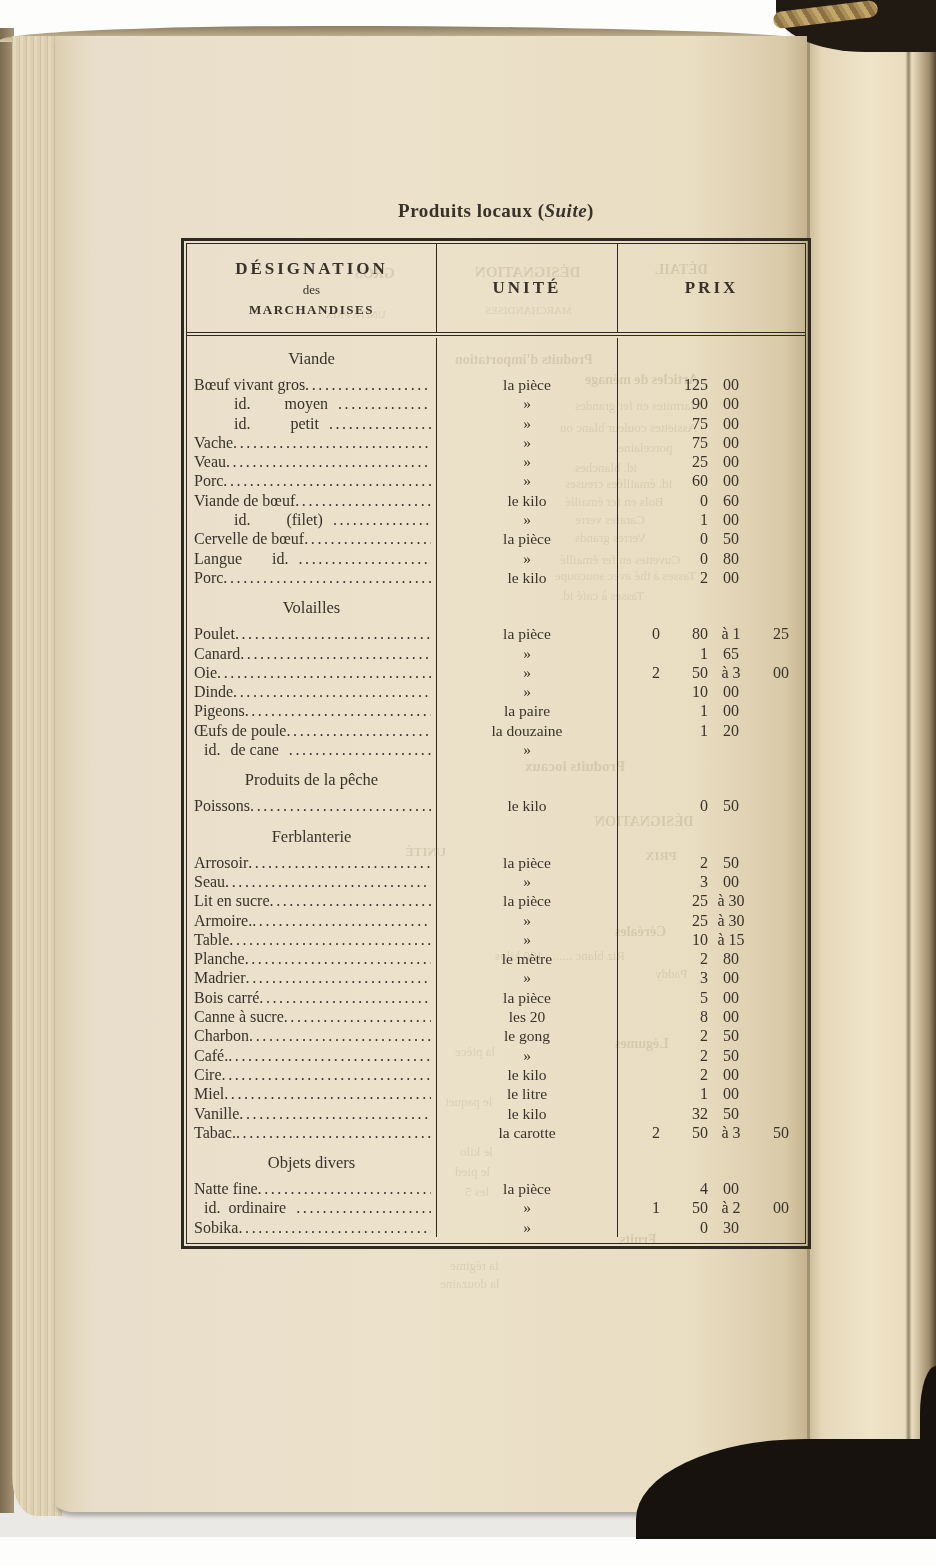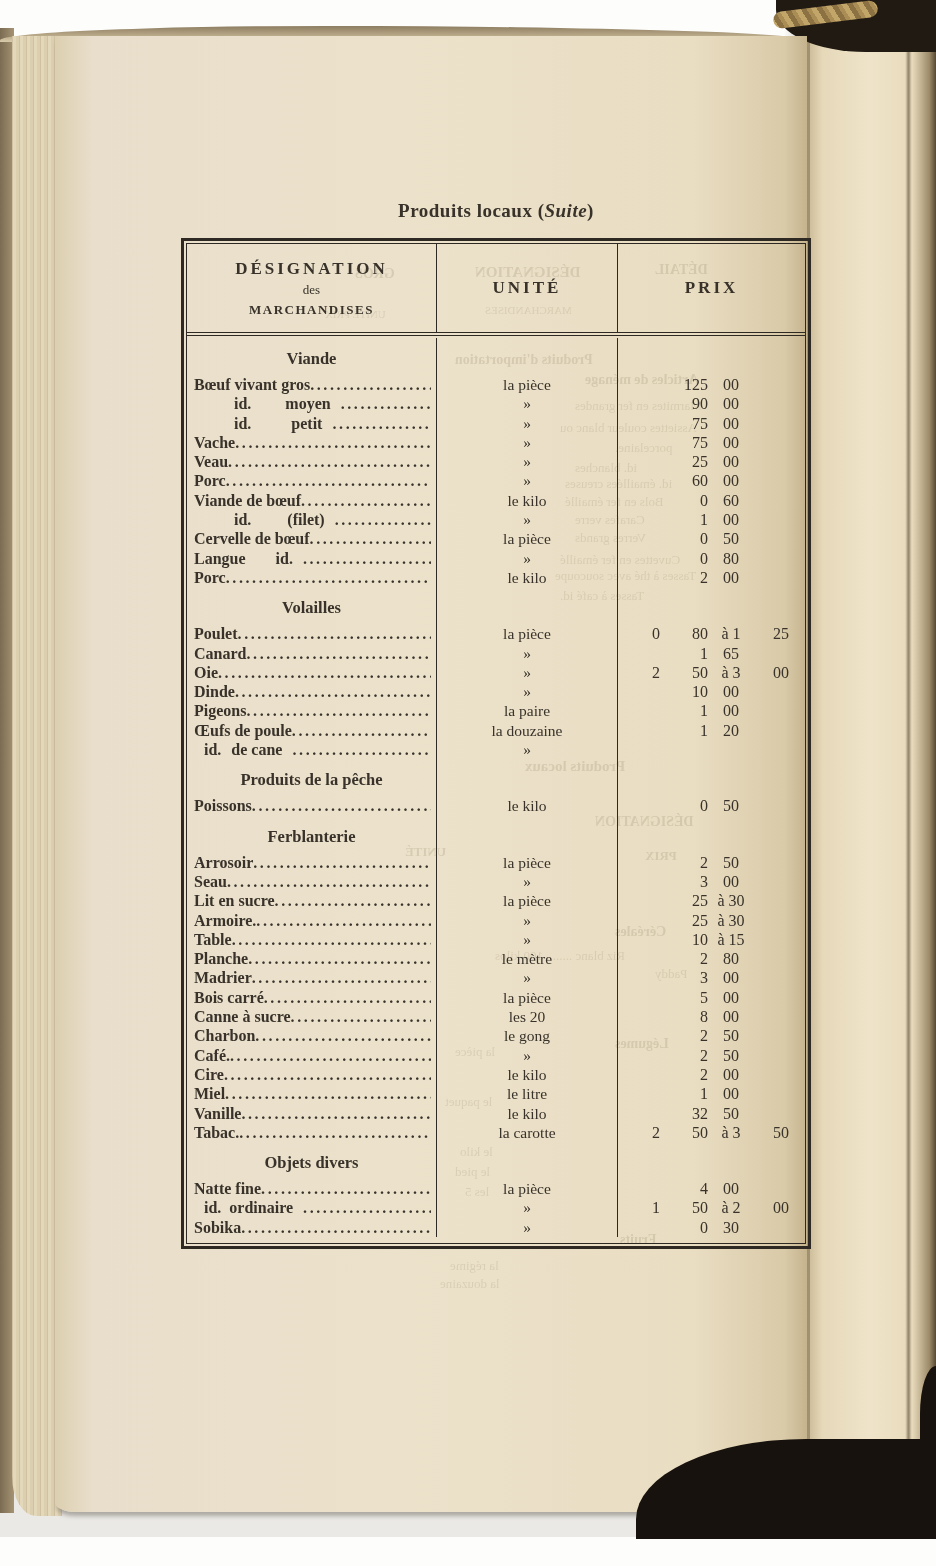--- a/index.html
+++ b/index.html
@@ -59,28 +59,28 @@
   .h-l2{font-size:13px;margin-top:3px;}
   .h-l3{font-size:13px;font-weight:bold;letter-spacing:1.5px;margin-top:4px;}
   .h-one{font-size:17px;font-weight:bold;letter-spacing:3px;}
 
   .cd{width:250px;border-right:1px solid #2e2922;box-sizing:border-box;}
   .cu{width:181px;border-right:1px solid #2e2922;box-sizing:border-box;text-align:center;}
   .cp{flex:1;}
 
   .tbody{padding:2px 0 6px 0;}
   .trow{display:flex;line-height:19.3px;font-size:16px;}
-  .trow .cd{display:flex;align-items:baseline;padding:0 5px 0 7px;font-weight:bold;}
+  .trow .cd{display:flex;align-items:baseline;padding:0 5px 0 7px;}
   .trow .cu{font-size:15.5px;}
   .trow .cp{display:flex;padding-right:16px;box-sizing:border-box;}
   .dots{flex:1;overflow:hidden;white-space:nowrap;letter-spacing:2.6px;color:#38322a;}
   .dots::after{content:"..................................................................";}
   .dgap{display:inline-block;}
   .srow{display:flex;}
-  .srow .cd{display:block;text-align:center;font-weight:bold;font-size:16.5px;
+  .srow .cd{display:block;text-align:center;font-weight:normal;font-size:16.5px;
             line-height:20px;padding:11px 0 6px 0;}
   .pA{width:42px;text-align:right;}
   .pB{width:48px;text-align:right;}
   .pC{width:46px;text-align:center;}
   .pD{flex:1;text-align:right;}
 
   
   .bleed{position:absolute;left:0;top:0;width:752px;height:1476px;pointer-events:none;overflow:hidden;}
   .bleed span{position:absolute;transform:scaleX(-1);color:#7e7253;opacity:0.16;
     white-space:nowrap;filter:blur(0.4px);}

